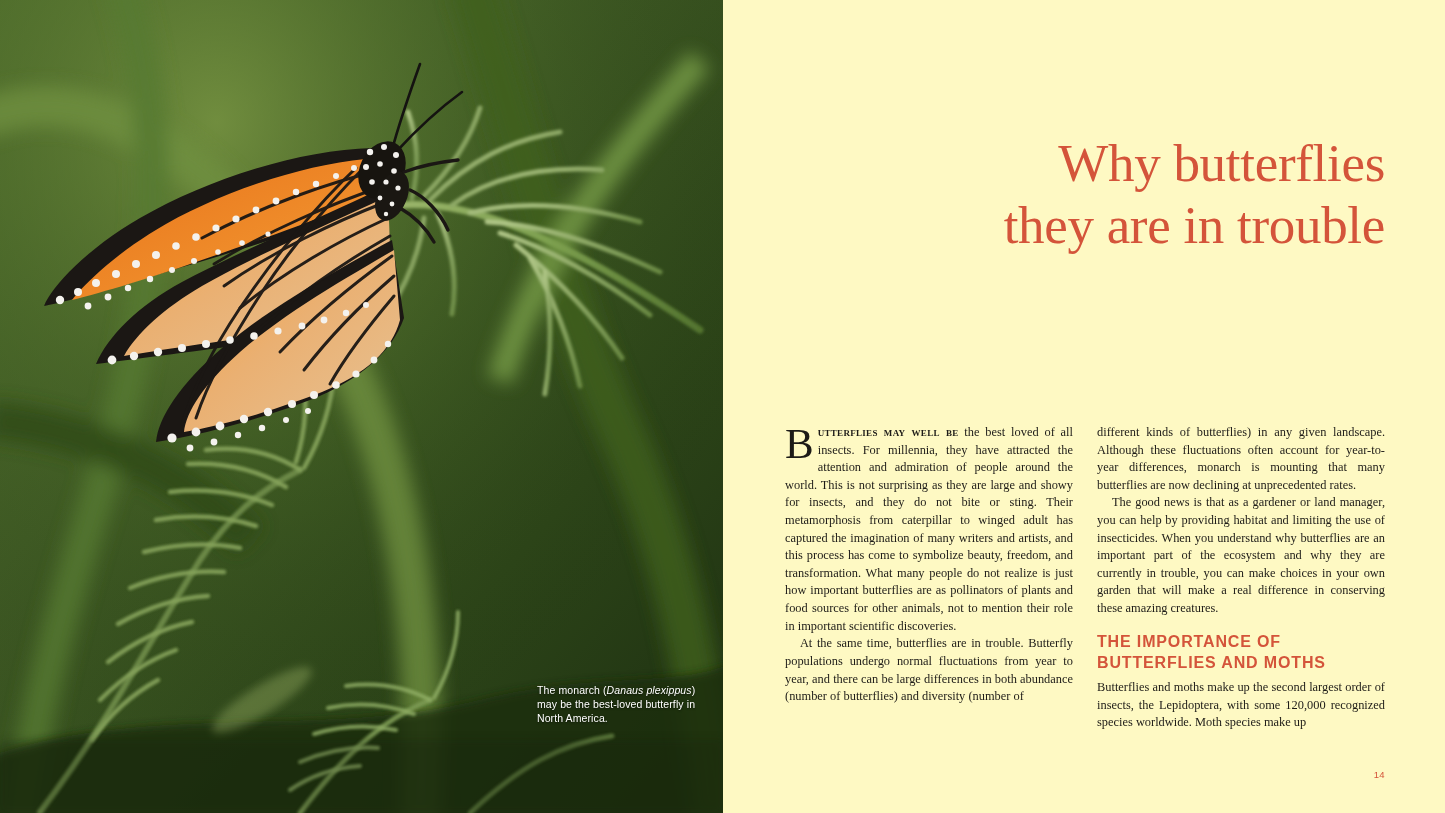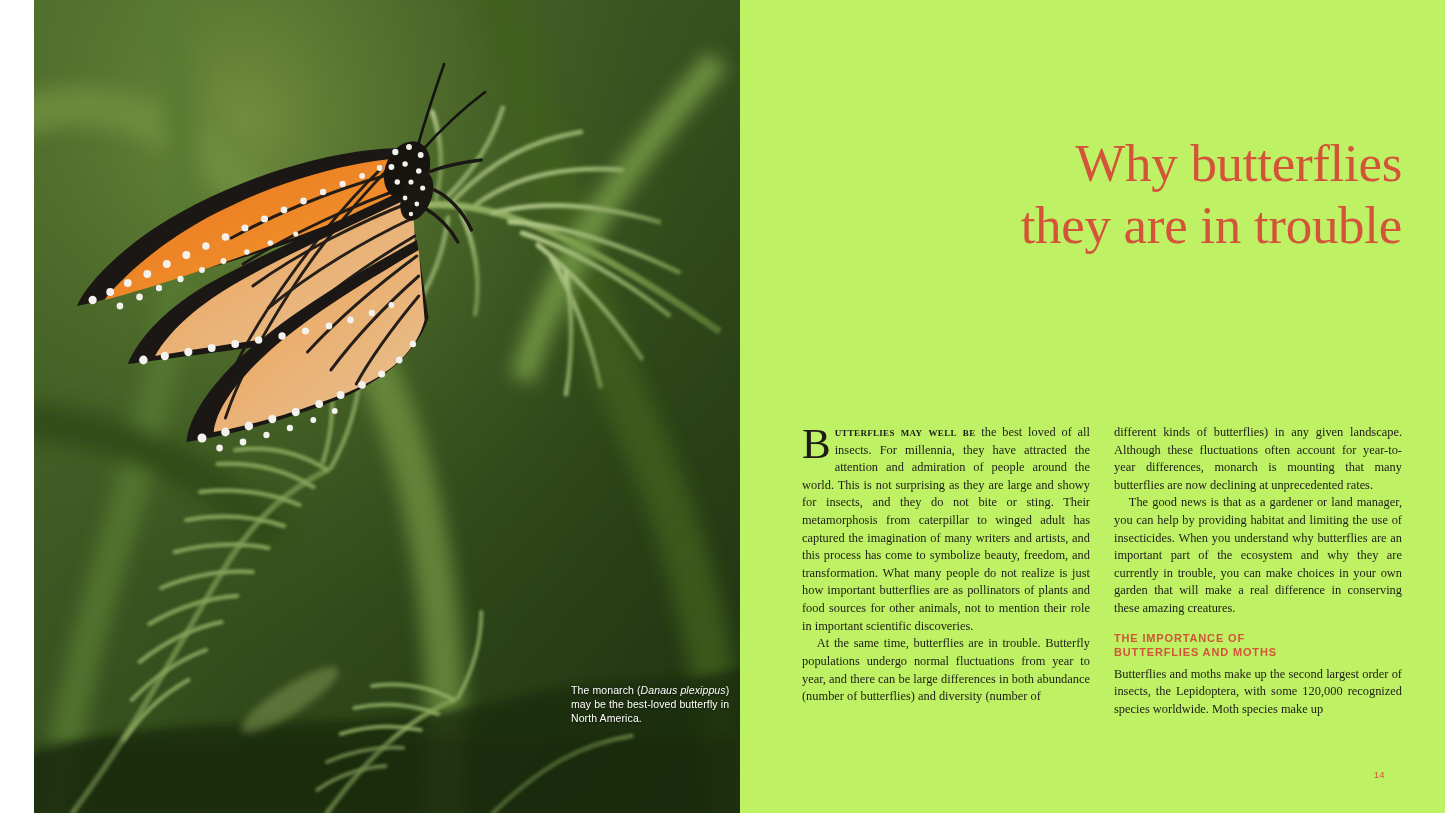--- a/index.html
+++ b/index.html
@@ -20,21 +20,20 @@
     display: flex;
   }
 
   
   .photo-page {
     position: relative;
     width: 723px;
     height: 813px;
     overflow: hidden;
     background: #2b3d18;
-    margin-left: 34px;
   }
   .photo-canvas {
     position: absolute;
     inset: 0;
   }
   .photo-canvas svg {
     display: block;
     width: 100%;
     height: 100%;
   }
@@ -50,21 +49,21 @@
     letter-spacing: 0.1px;
     text-shadow: 0 1px 2px rgba(0,0,0,0.55);
   }
   .photo-caption i { font-style: italic; }
 
   
   .text-page {
     position: relative;
     width: 722px;
     height: 813px;
-    background: #bef264;
+    background: #fef9c3;
   }
   .headline {
     position: absolute;
     left: 62px;
     top: 96px;
     width: 600px;
     color: #d4543a;
     font-family: "Liberation Serif", serif;
     font-size: 53px;
     line-height: 1.18;
@@ -111,21 +110,21 @@
   }
   .smallcaps {
     font-variant: small-caps;
     font-weight: bold;
     letter-spacing: 0.3px;
   }
   .subhead {
     margin: 13px 0 6px 0;
     color: #d4543a;
     font-family: "Liberation Sans", sans-serif;
-    font-size: 11px;
+    font-size: 16px;
     font-weight: bold;
     letter-spacing: 0.85px;
     line-height: 1.32;
     text-transform: uppercase;
     text-align: left;
   }
   .subhead .line { display: block; }
   .page-number {
     position: absolute;
     right: 60px;

